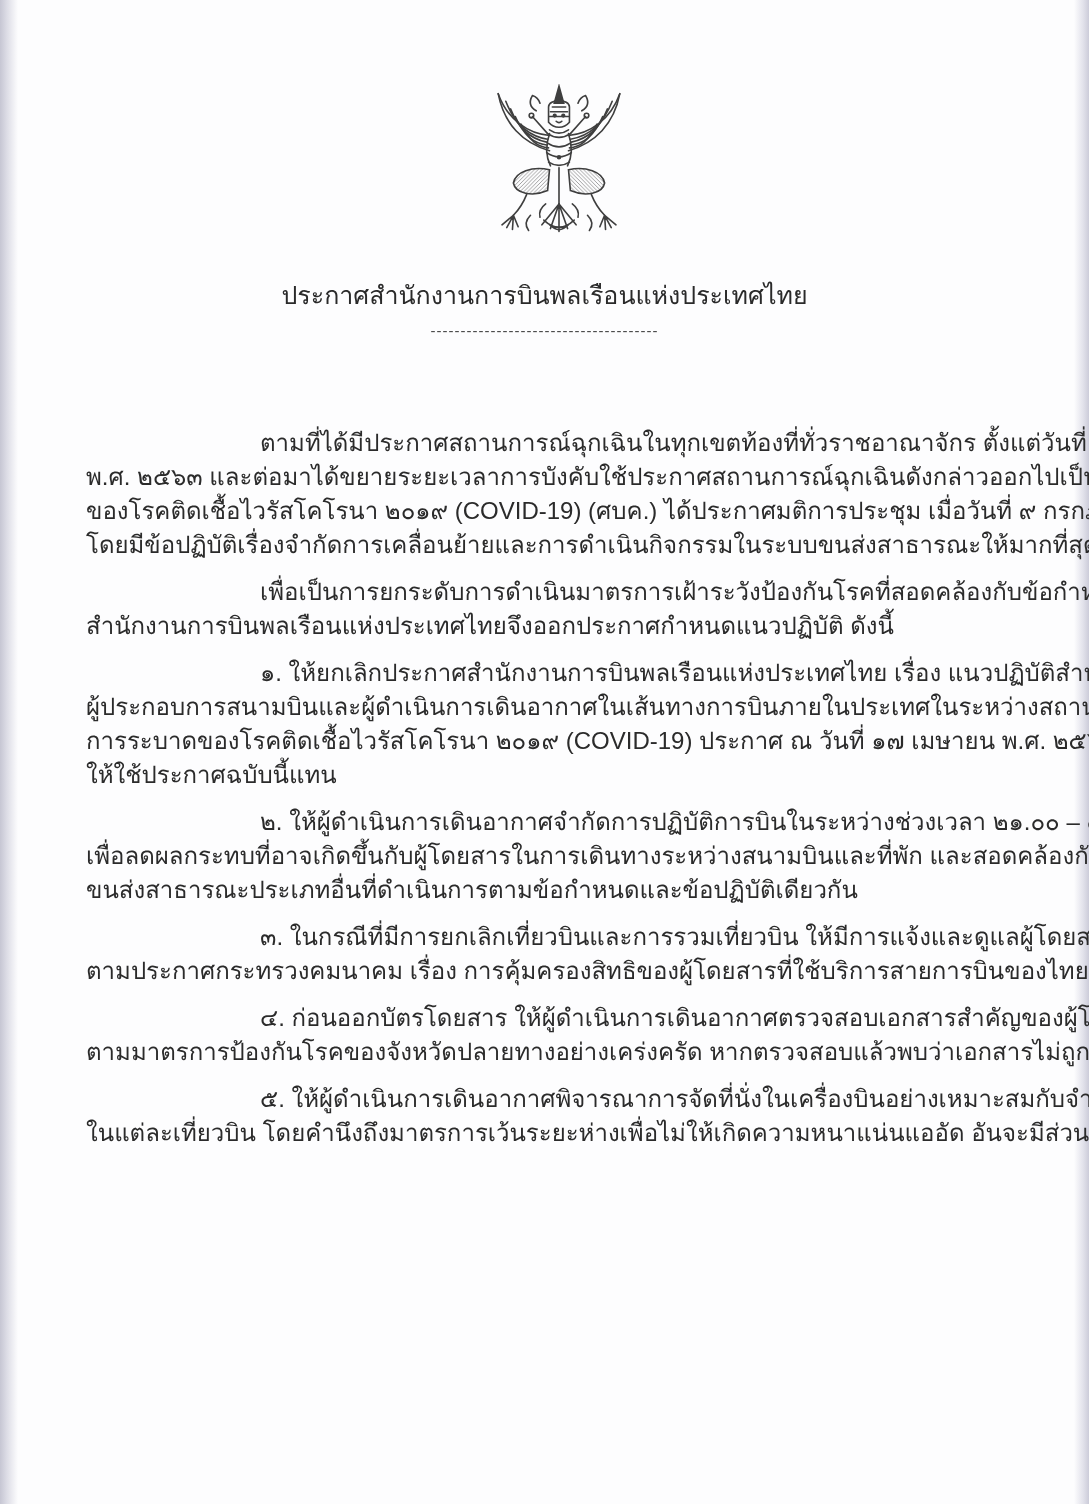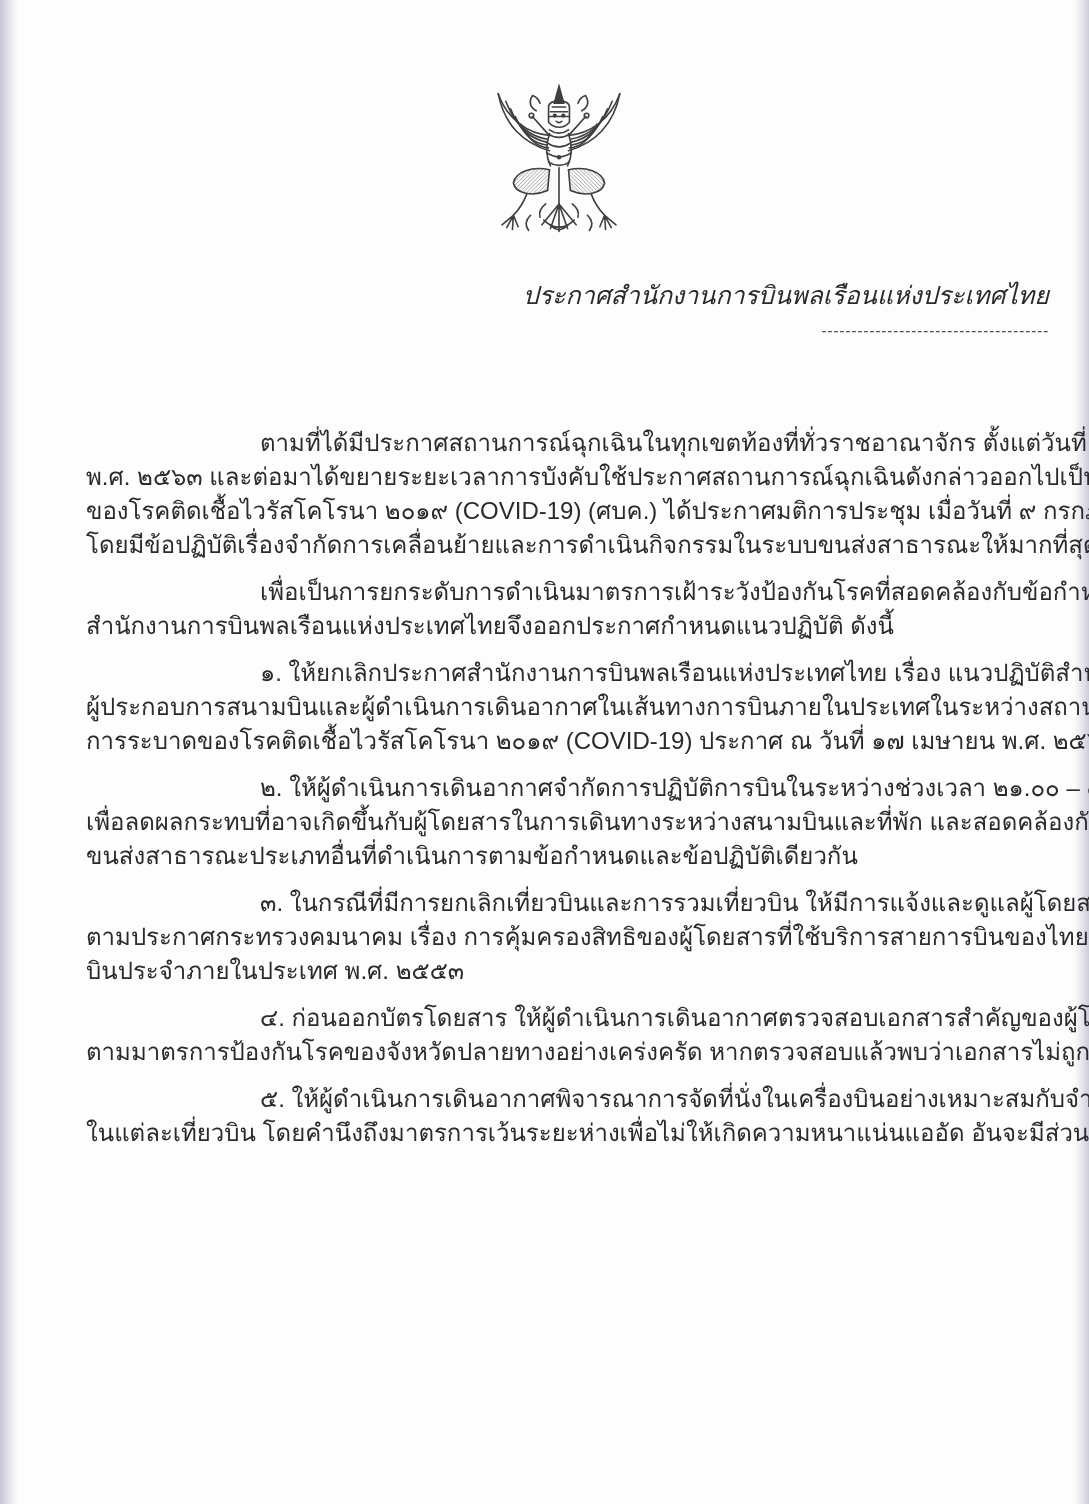--- a/index.html
+++ b/index.html
@@ -26,25 +26,24 @@
   }
   .emblem-wrap {
     position: absolute;
     top: 84px; left: 0; right: 0;
     display: flex; justify-content: center;
   }
   .emblem-wrap svg { margin-left: 28px; }
   .title-block {
     position: absolute;
     top: 278px; left: 40px; right: 40px;
-    text-align: right;
+    text-align: center;
     font-size: 25px;
     line-height: 34px;
     color: #2a2a2a;
-    font-style: italic;
   }
   .divider {
     font-size: 15px;
     letter-spacing: 1px;
     line-height: 30px;
     margin-top: 4px;
     color: #4c4c4c;
   }
   .body-block {
     position: absolute;
@@ -124,32 +123,32 @@
 
     <div class="para">
       <div class="line first">เพื่อเป็นการยกระดับการดำเนินมาตรการเฝ้าระวังป้องกันโรคที่สอดคล้องกับข้อกำหนดดังกล่าว</div>
       <div class="line">สำนักงานการบินพลเรือนแห่งประเทศไทยจึงออกประกาศกำหนดแนวปฏิบัติ ดังนี้</div>
     </div>
 
     <div class="para">
       <div class="line first">๑. ให้ยกเลิกประกาศสำนักงานการบินพลเรือนแห่งประเทศไทย เรื่อง แนวปฏิบัติสำหรับ</div>
       <div class="line">ผู้ประกอบการสนามบินและผู้ดำเนินการเดินอากาศในเส้นทางการบินภายในประเทศในระหว่างสถานการณ์</div>
       <div class="line">การระบาดของโรคติดเชื้อไวรัสโคโรนา ๒๐๑๙ (COVID-19) ประกาศ ณ วันที่ ๑๗ เมษายน พ.ศ. ๒๕๖๔ และ</div>
+      <div class="line">ให้ใช้ประกาศฉบับนี้แทน</div>
     </div>
 
     <div class="para">
       <div class="line first">๒. ให้ผู้ดำเนินการเดินอากาศจำกัดการปฏิบัติการบินในระหว่างช่วงเวลา ๒๑.๐๐ – ๐๔.๐๐ น.</div>
       <div class="line">เพื่อลดผลกระทบที่อาจเกิดขึ้นกับผู้โดยสารในการเดินทางระหว่างสนามบินและที่พัก และสอดคล้องกับบริการ</div>
       <div class="line">ขนส่งสาธารณะประเภทอื่นที่ดำเนินการตามข้อกำหนดและข้อปฏิบัติเดียวกัน</div>
     </div>
 
     <div class="para">
       <div class="line first">๓. ในกรณีที่มีการยกเลิกเที่ยวบินและการรวมเที่ยวบิน ให้มีการแจ้งและดูแลผู้โดยสารอย่างเหมาะสม</div>
       <div class="line">ตามประกาศกระทรวงคมนาคม เรื่อง การคุ้มครองสิทธิของผู้โดยสารที่ใช้บริการสายการบินของไทยในเส้นทาง</div>
-      <div class="line">บินประจำภายในประเทศ พ.ศ. ๒๕๕๓</div>
     </div>
 
     <div class="para">
       <div class="line first">๔. ก่อนออกบัตรโดยสาร ให้ผู้ดำเนินการเดินอากาศตรวจสอบเอกสารสำคัญของผู้โดยสาร</div>
       <div class="line">ตามมาตรการป้องกันโรคของจังหวัดปลายทางอย่างเคร่งครัด หากตรวจสอบแล้วพบว่าเอกสารไม่ถูกต้อง</div>
     </div>
 
     <div class="para">
       <div class="line first">๕. ให้ผู้ดำเนินการเดินอากาศพิจารณาการจัดที่นั่งในเครื่องบินอย่างเหมาะสมกับจำนวนผู้โดยสาร</div>
       <div class="line">ในแต่ละเที่ยวบิน โดยคำนึงถึงมาตรการเว้นระยะห่างเพื่อไม่ให้เกิดความหนาแน่นแออัด อันจะมีส่วนช่วยใน</div>

